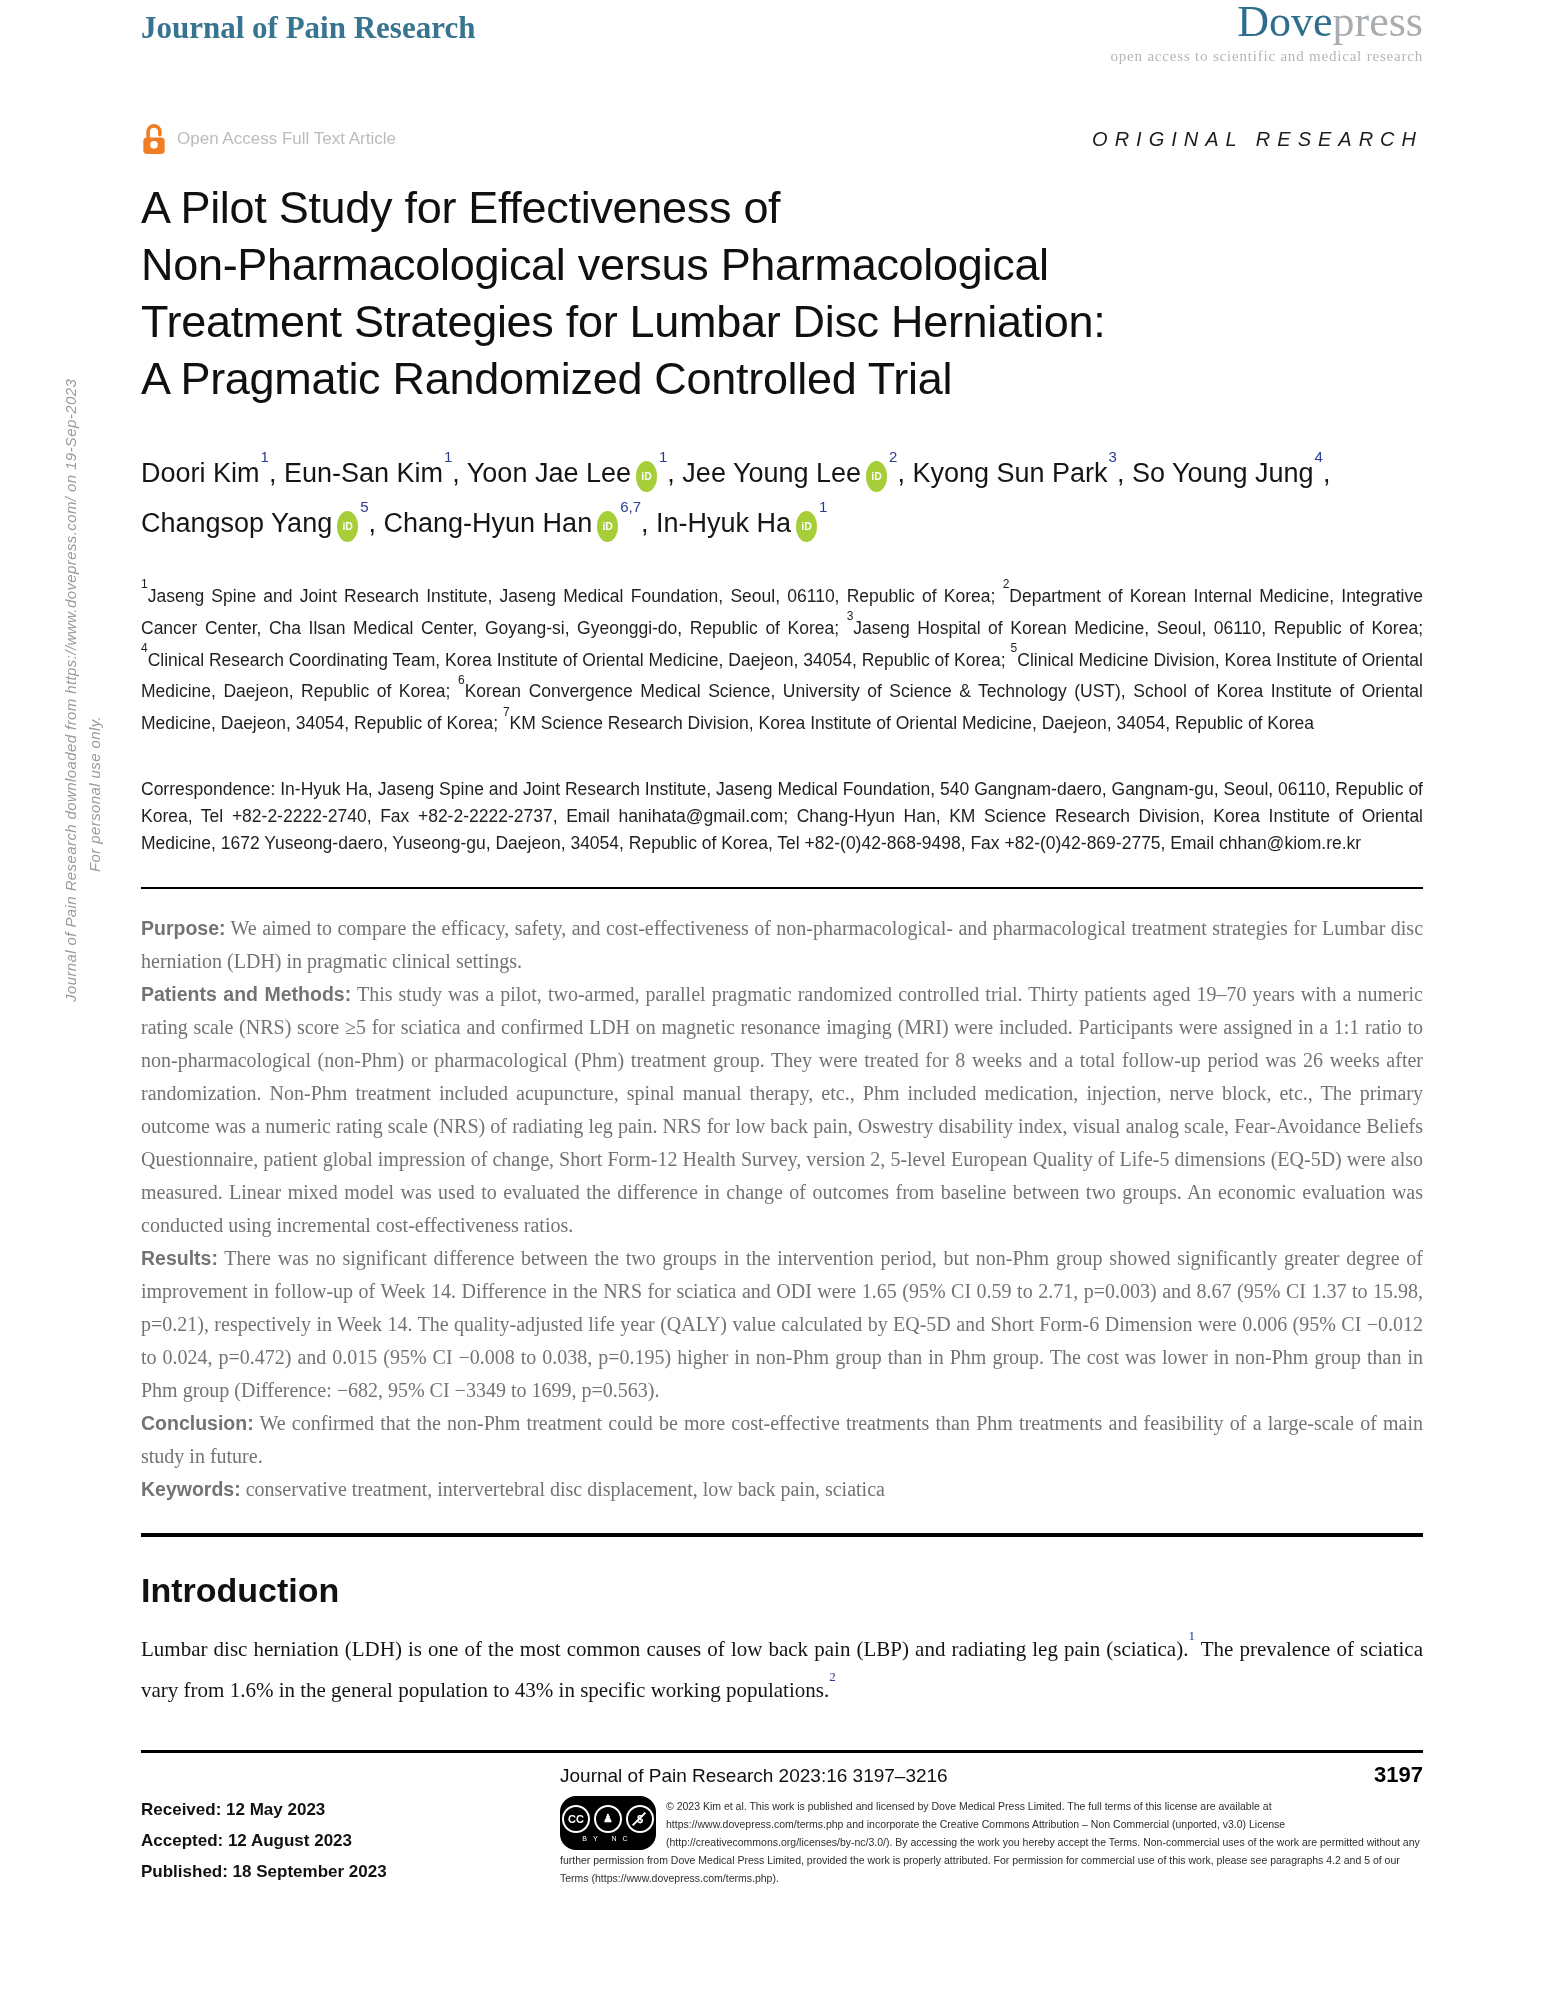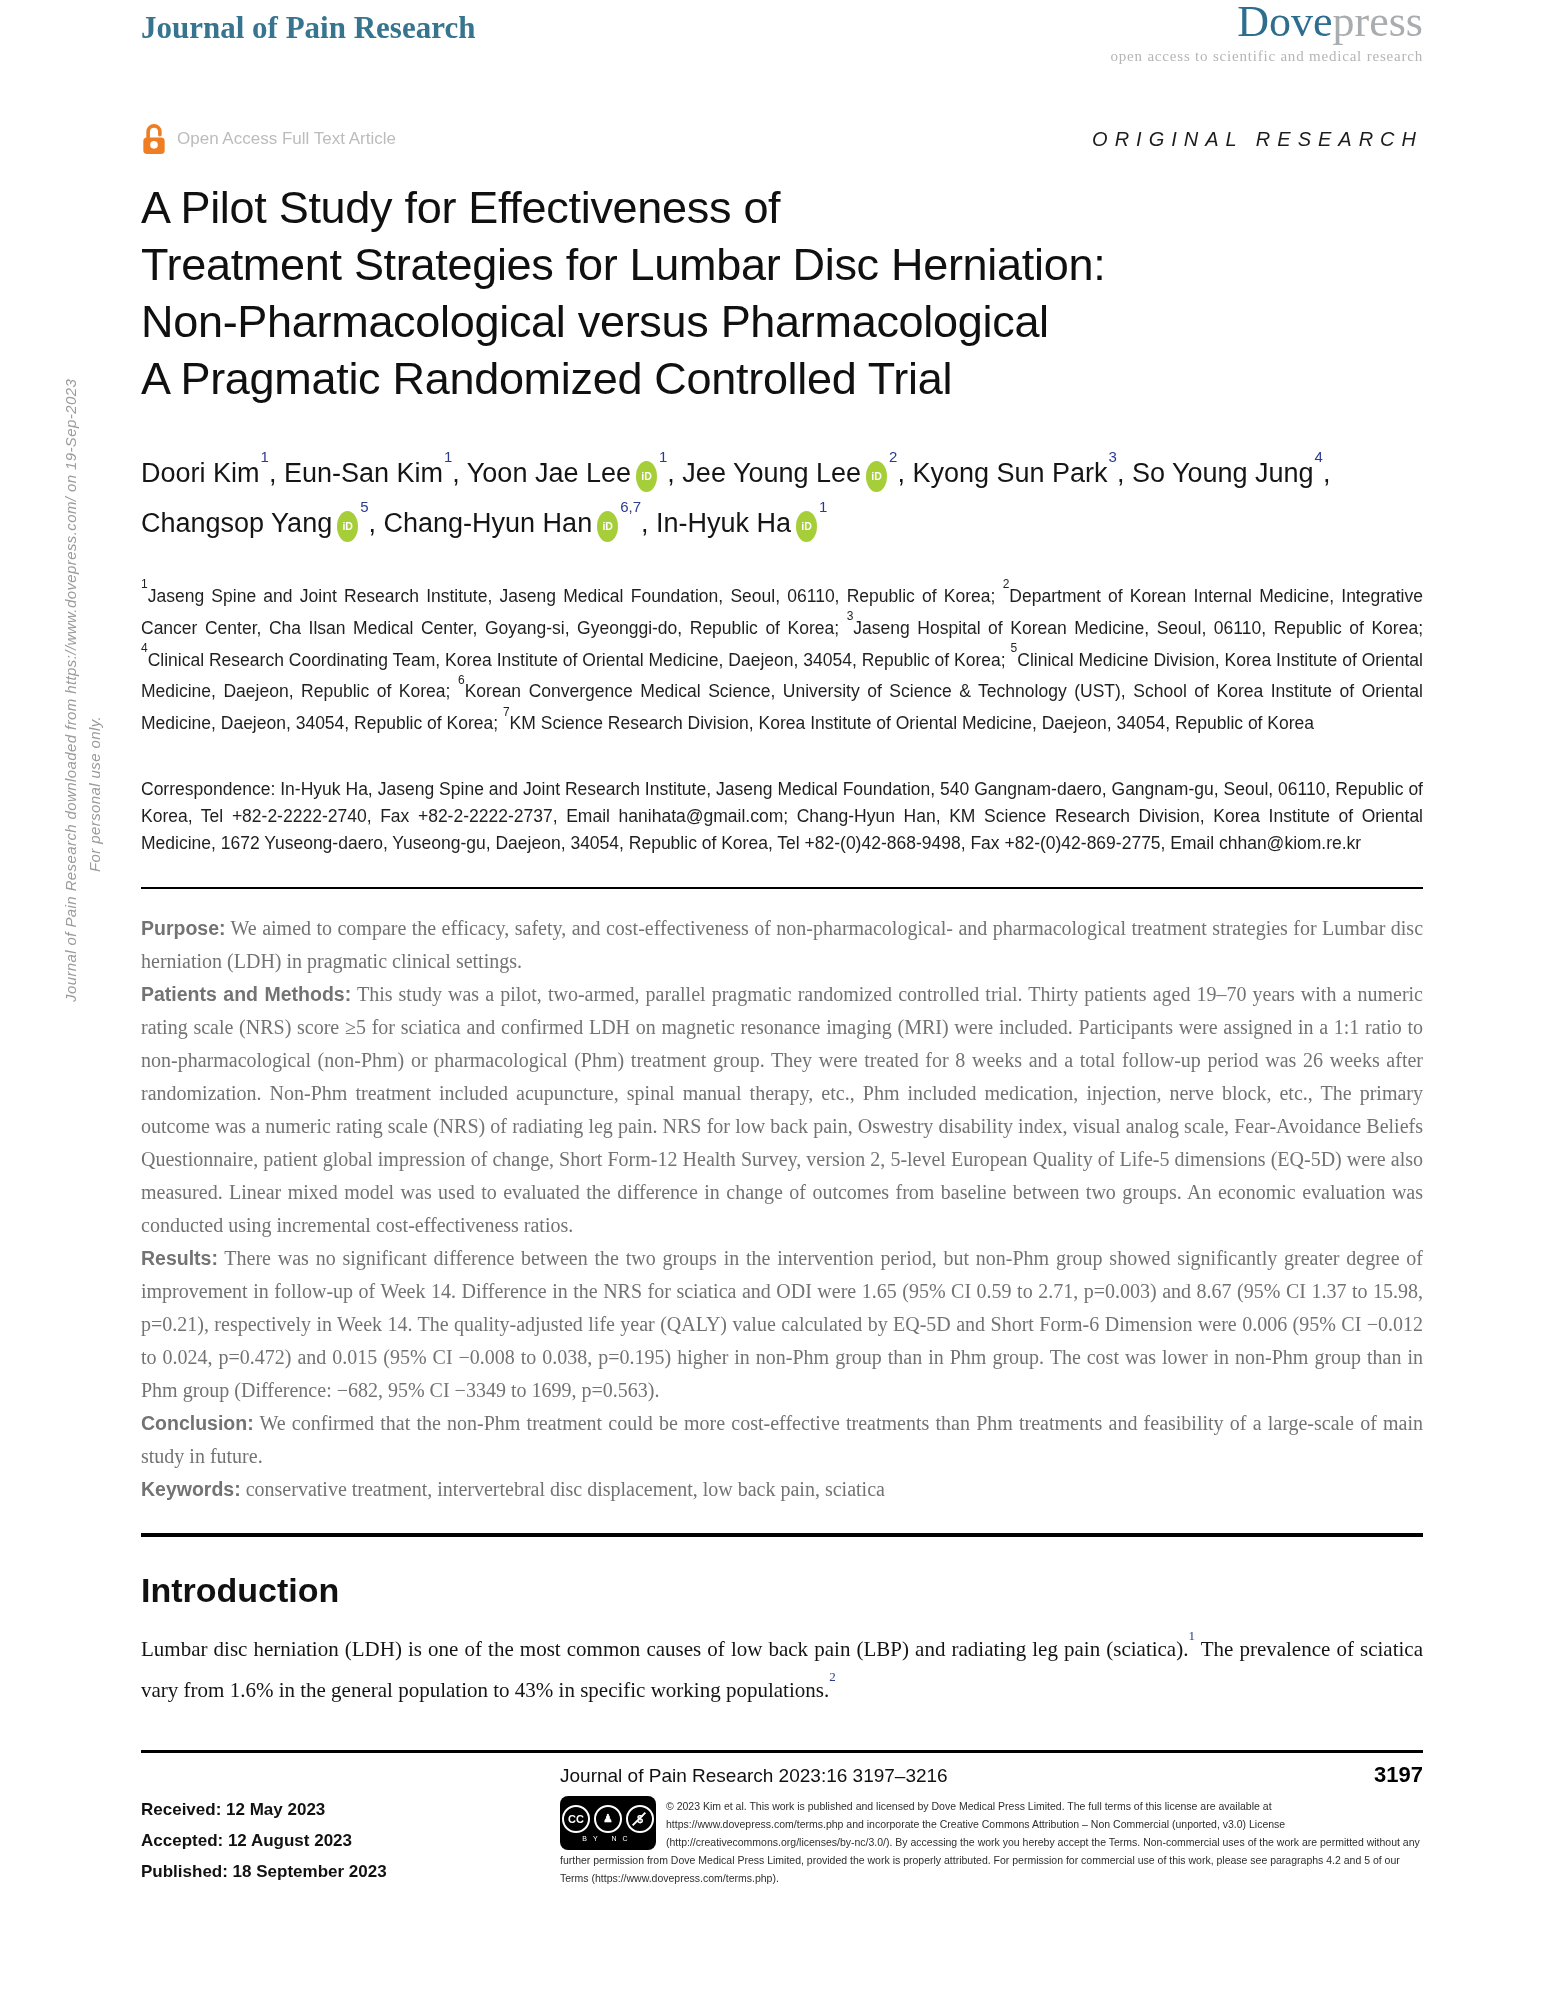--- a/index.html
+++ b/index.html
@@ -65,21 +65,21 @@
 
   
   .footer-grid{display:flex;margin-top:9px;}
   .f-left{width:419px;flex:0 0 419px;padding-top:32px;}
   .f-left div{font-weight:700;font-size:17px;line-height:31px;color:#111;}
   .f-right{flex:1;}
   .cite-row{display:flex;justify-content:space-between;align-items:baseline;}
   .citation{font-size:19px;color:#101010;}
   .pageno{font-size:22px;font-weight:700;color:#000;}
   .license-row{margin-top:8px;overflow:hidden;}
-  .cc-badge{float:left;width:96px;height:54px;background:#000;border-radius:8px;margin-right:10px;
+  .cc-badge{float:left;width:96px;height:54px;background:#000;border-radius:16px;margin-right:10px;
       display:flex;flex-direction:column;align-items:center;justify-content:center;gap:2px;}
   .cc-icons{display:flex;gap:4px;align-items:center;}
   .cc-circ{width:24px;height:24px;border:2px solid #fff;border-radius:50%;color:#fff;
       display:flex;align-items:center;justify-content:center;font-size:11px;font-weight:700;position:relative;}
   .cc-nc::after{content:"";position:absolute;left:2px;top:11px;width:18px;height:2px;background:#fff;
       transform:rotate(-45deg);}
   .cc-caption{color:#fff;font-size:7px;letter-spacing:6px;}
   .license-text{font-size:10.5px;line-height:15px;color:#2e2e2e;text-align:justify;}
 </style>
 </head>
@@ -105,22 +105,22 @@
         <rect x="2" y="13.5" width="20" height="15.5" rx="3.5" fill="#ef7d23"></rect>
         <circle cx="12" cy="20.5" r="3.6" fill="#fff"></circle>
       </svg>
     </span>
     <span class="oa-label">Open Access Full Text Article</span>
     <span class="article-type">ORIGINAL RESEARCH</span>
   </div>
 
   <h1>
     <div>A Pilot Study for Effectiveness of</div>
+    <div>Non-Pharmacological versus Pharmacological</div>
     <div>Treatment Strategies for Lumbar Disc Herniation:</div>
-    <div>Non-Pharmacological versus Pharmacological</div>
     <div>A Pragmatic Randomized Controlled Trial</div>
   </h1>
 
   <div class="authors">
     <span class="author"><span>Doori Kim</span><sup class="au-sup">1</sup></span><span class="author"><span>Eun-San Kim</span><sup class="au-sup">1</sup></span><span class="author"><span>Yoon Jae Lee</span><span class="orcid">iD</span><sup class="au-sup">1</sup></span><span class="author"><span>Jee Young Lee</span><span class="orcid">iD</span><sup class="au-sup">2</sup></span><span class="author"><span>Kyong Sun Park</span><sup class="au-sup">3</sup></span><span class="author"><span>So Young Jung</span><sup class="au-sup">4</sup></span><span class="author"><span>Changsop Yang</span><span class="orcid">iD</span><sup class="au-sup">5</sup></span><span class="author"><span>Chang-Hyun Han</span><span class="orcid">iD</span><sup class="au-sup">6,7</sup></span><span class="author"><span>In-Hyuk Ha</span><span class="orcid">iD</span><sup class="au-sup">1</sup></span>
   </div>
 
   <p class="affil"><sup class="aff-sup">1</sup><span>Jaseng Spine and Joint Research Institute, Jaseng Medical Foundation, Seoul, 06110, Republic of Korea; </span><sup class="aff-sup">2</sup><span>Department of Korean Internal Medicine, Integrative Cancer Center, Cha Ilsan Medical Center, Goyang-si, Gyeonggi-do, Republic of Korea; </span><sup class="aff-sup">3</sup><span>Jaseng Hospital of Korean Medicine, Seoul, 06110, Republic of Korea; </span><sup class="aff-sup">4</sup><span>Clinical Research Coordinating Team, Korea Institute of Oriental Medicine, Daejeon, 34054, Republic of Korea; </span><sup class="aff-sup">5</sup><span>Clinical Medicine Division, Korea Institute of Oriental Medicine, Daejeon, Republic of Korea; </span><sup class="aff-sup">6</sup><span>Korean Convergence Medical Science, University of Science &amp; Technology (UST), School of Korea Institute of Oriental Medicine, Daejeon, 34054, Republic of Korea; </span><sup class="aff-sup">7</sup><span>KM Science Research Division, Korea Institute of Oriental Medicine, Daejeon, 34054, Republic of Korea</span></p>
 
   <p class="corr">Correspondence: In-Hyuk Ha, Jaseng Spine and Joint Research Institute, Jaseng Medical Foundation, 540 Gangnam-daero, Gangnam-gu, Seoul, 06110, Republic of Korea, Tel +82-2-2222-2740, Fax +82-2-2222-2737, Email hanihata@gmail.com; Chang-Hyun Han, KM Science Research Division, Korea Institute of Oriental Medicine, 1672 Yuseong-daero, Yuseong-gu, Daejeon, 34054, Republic of Korea, Tel +82-(0)42-868-9498, Fax +82-(0)42-869-2775, Email chhan@kiom.re.kr</p>

